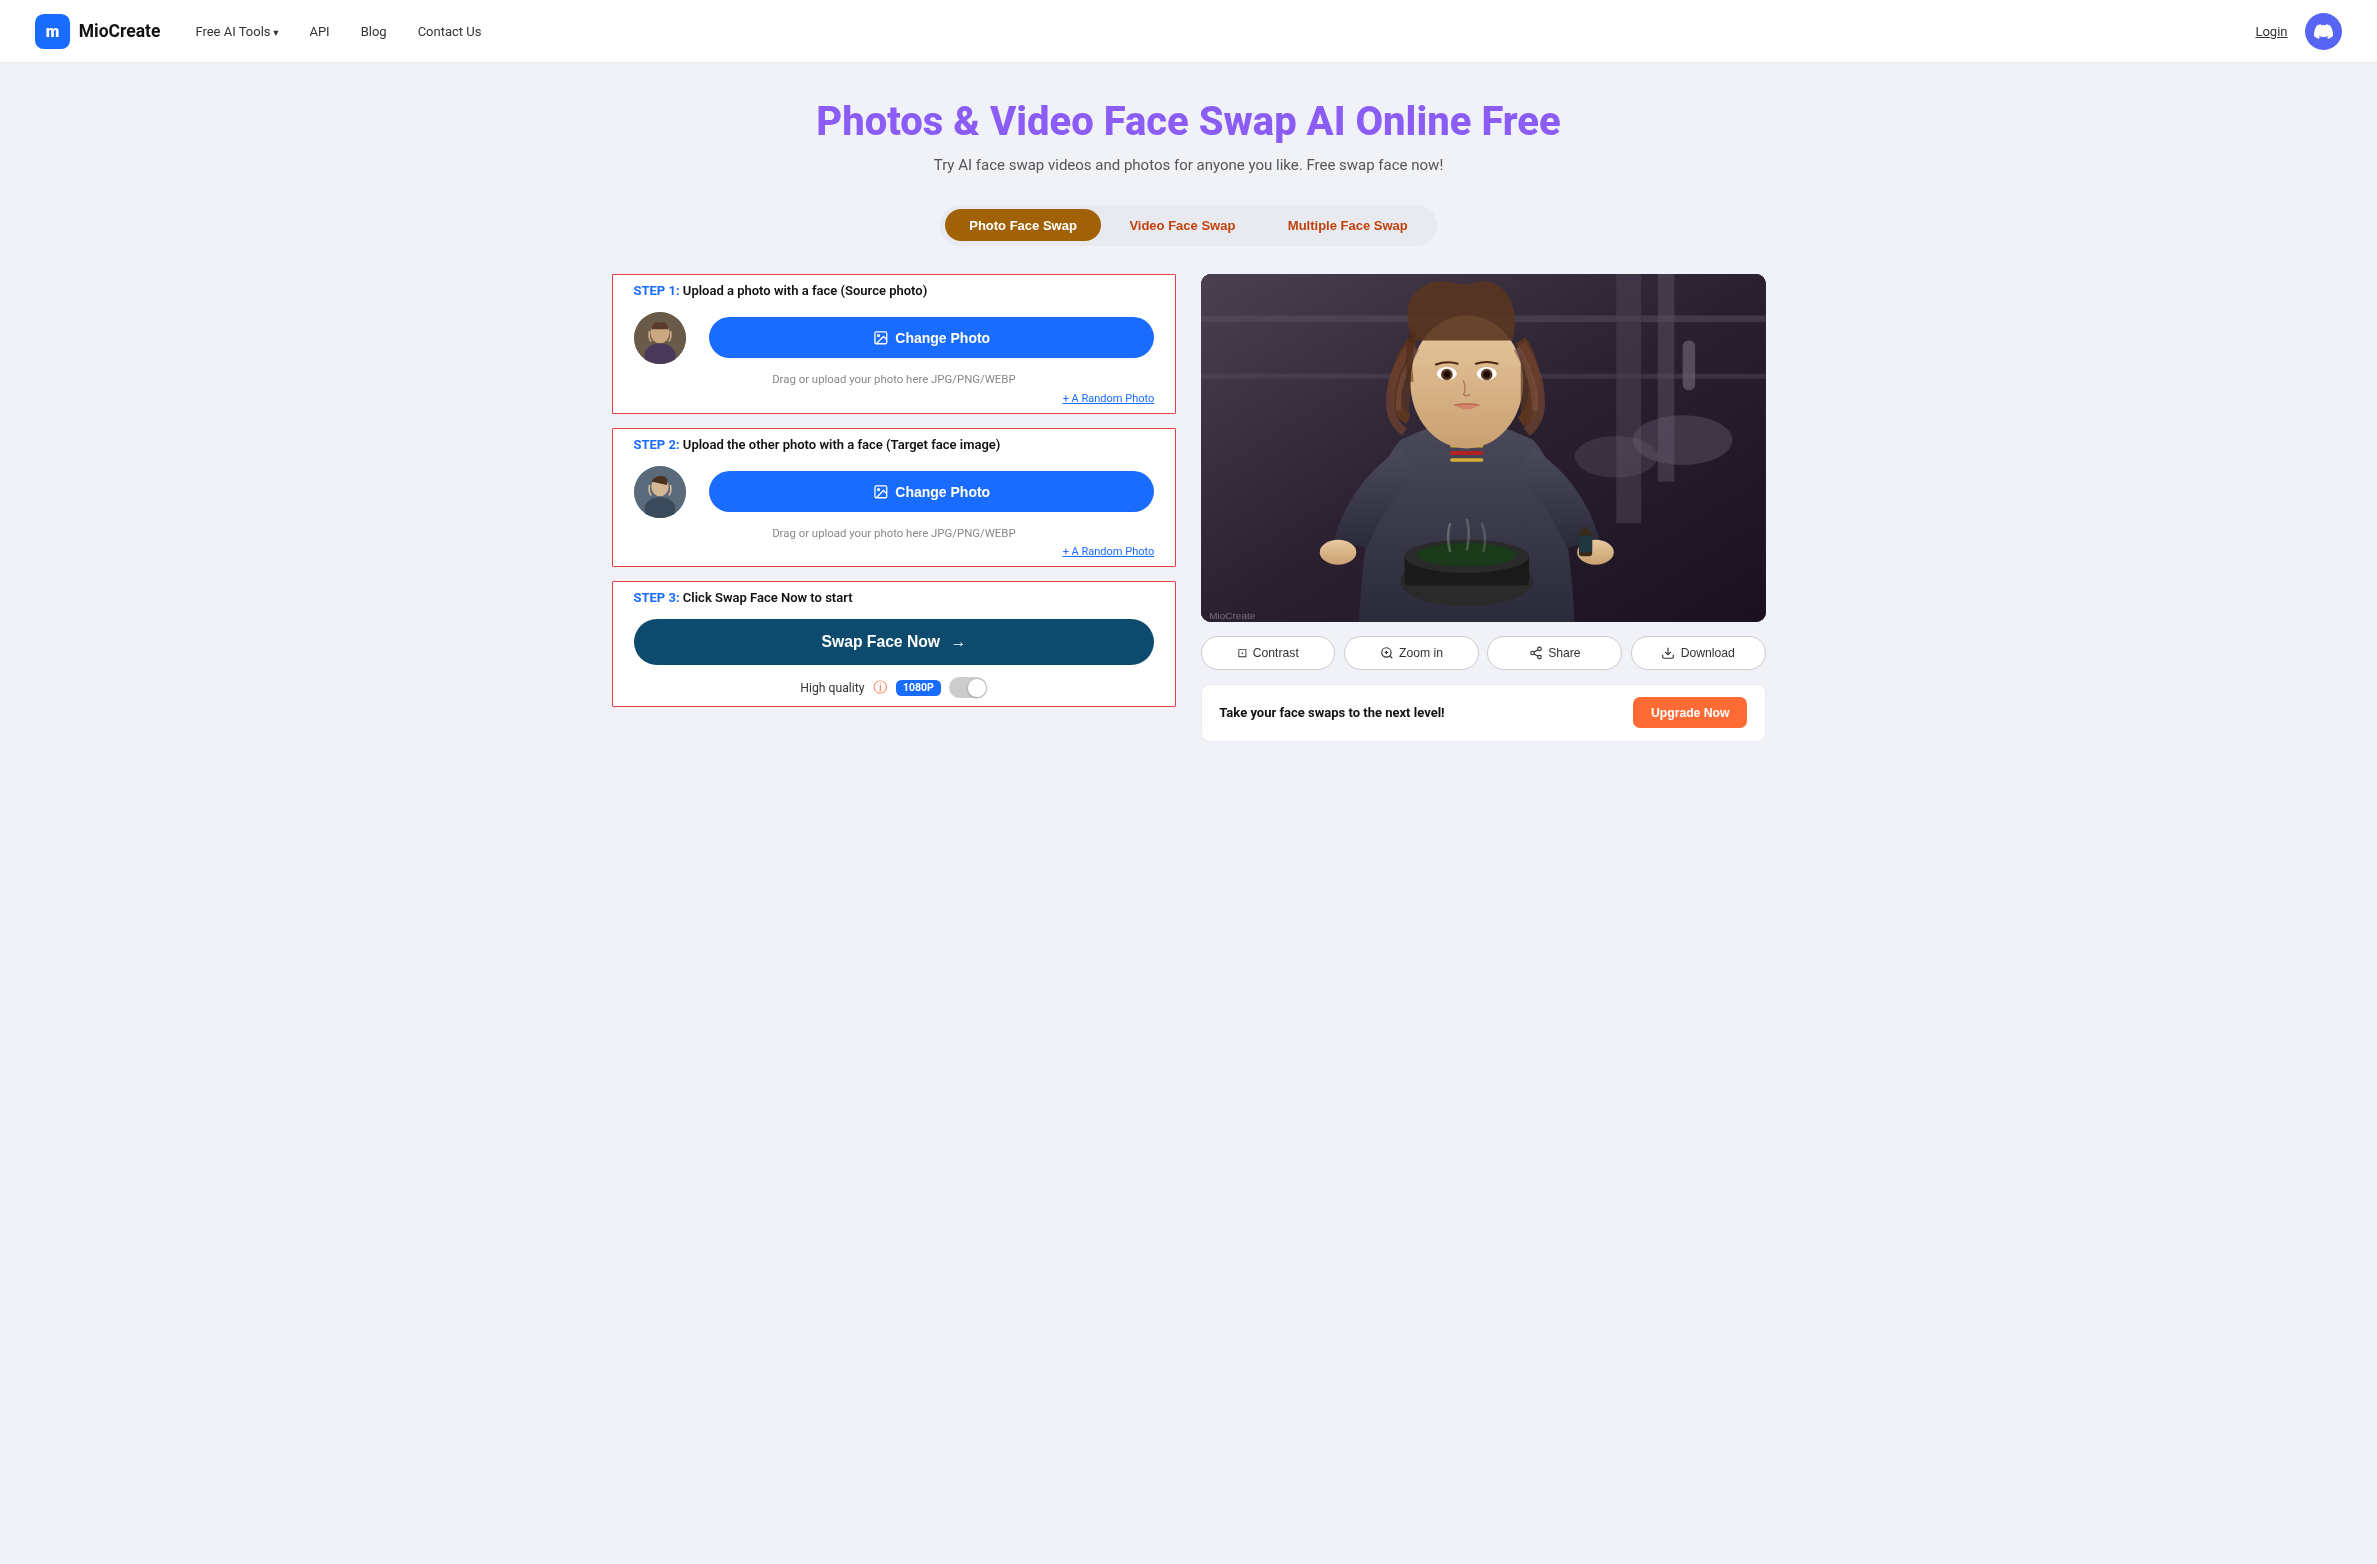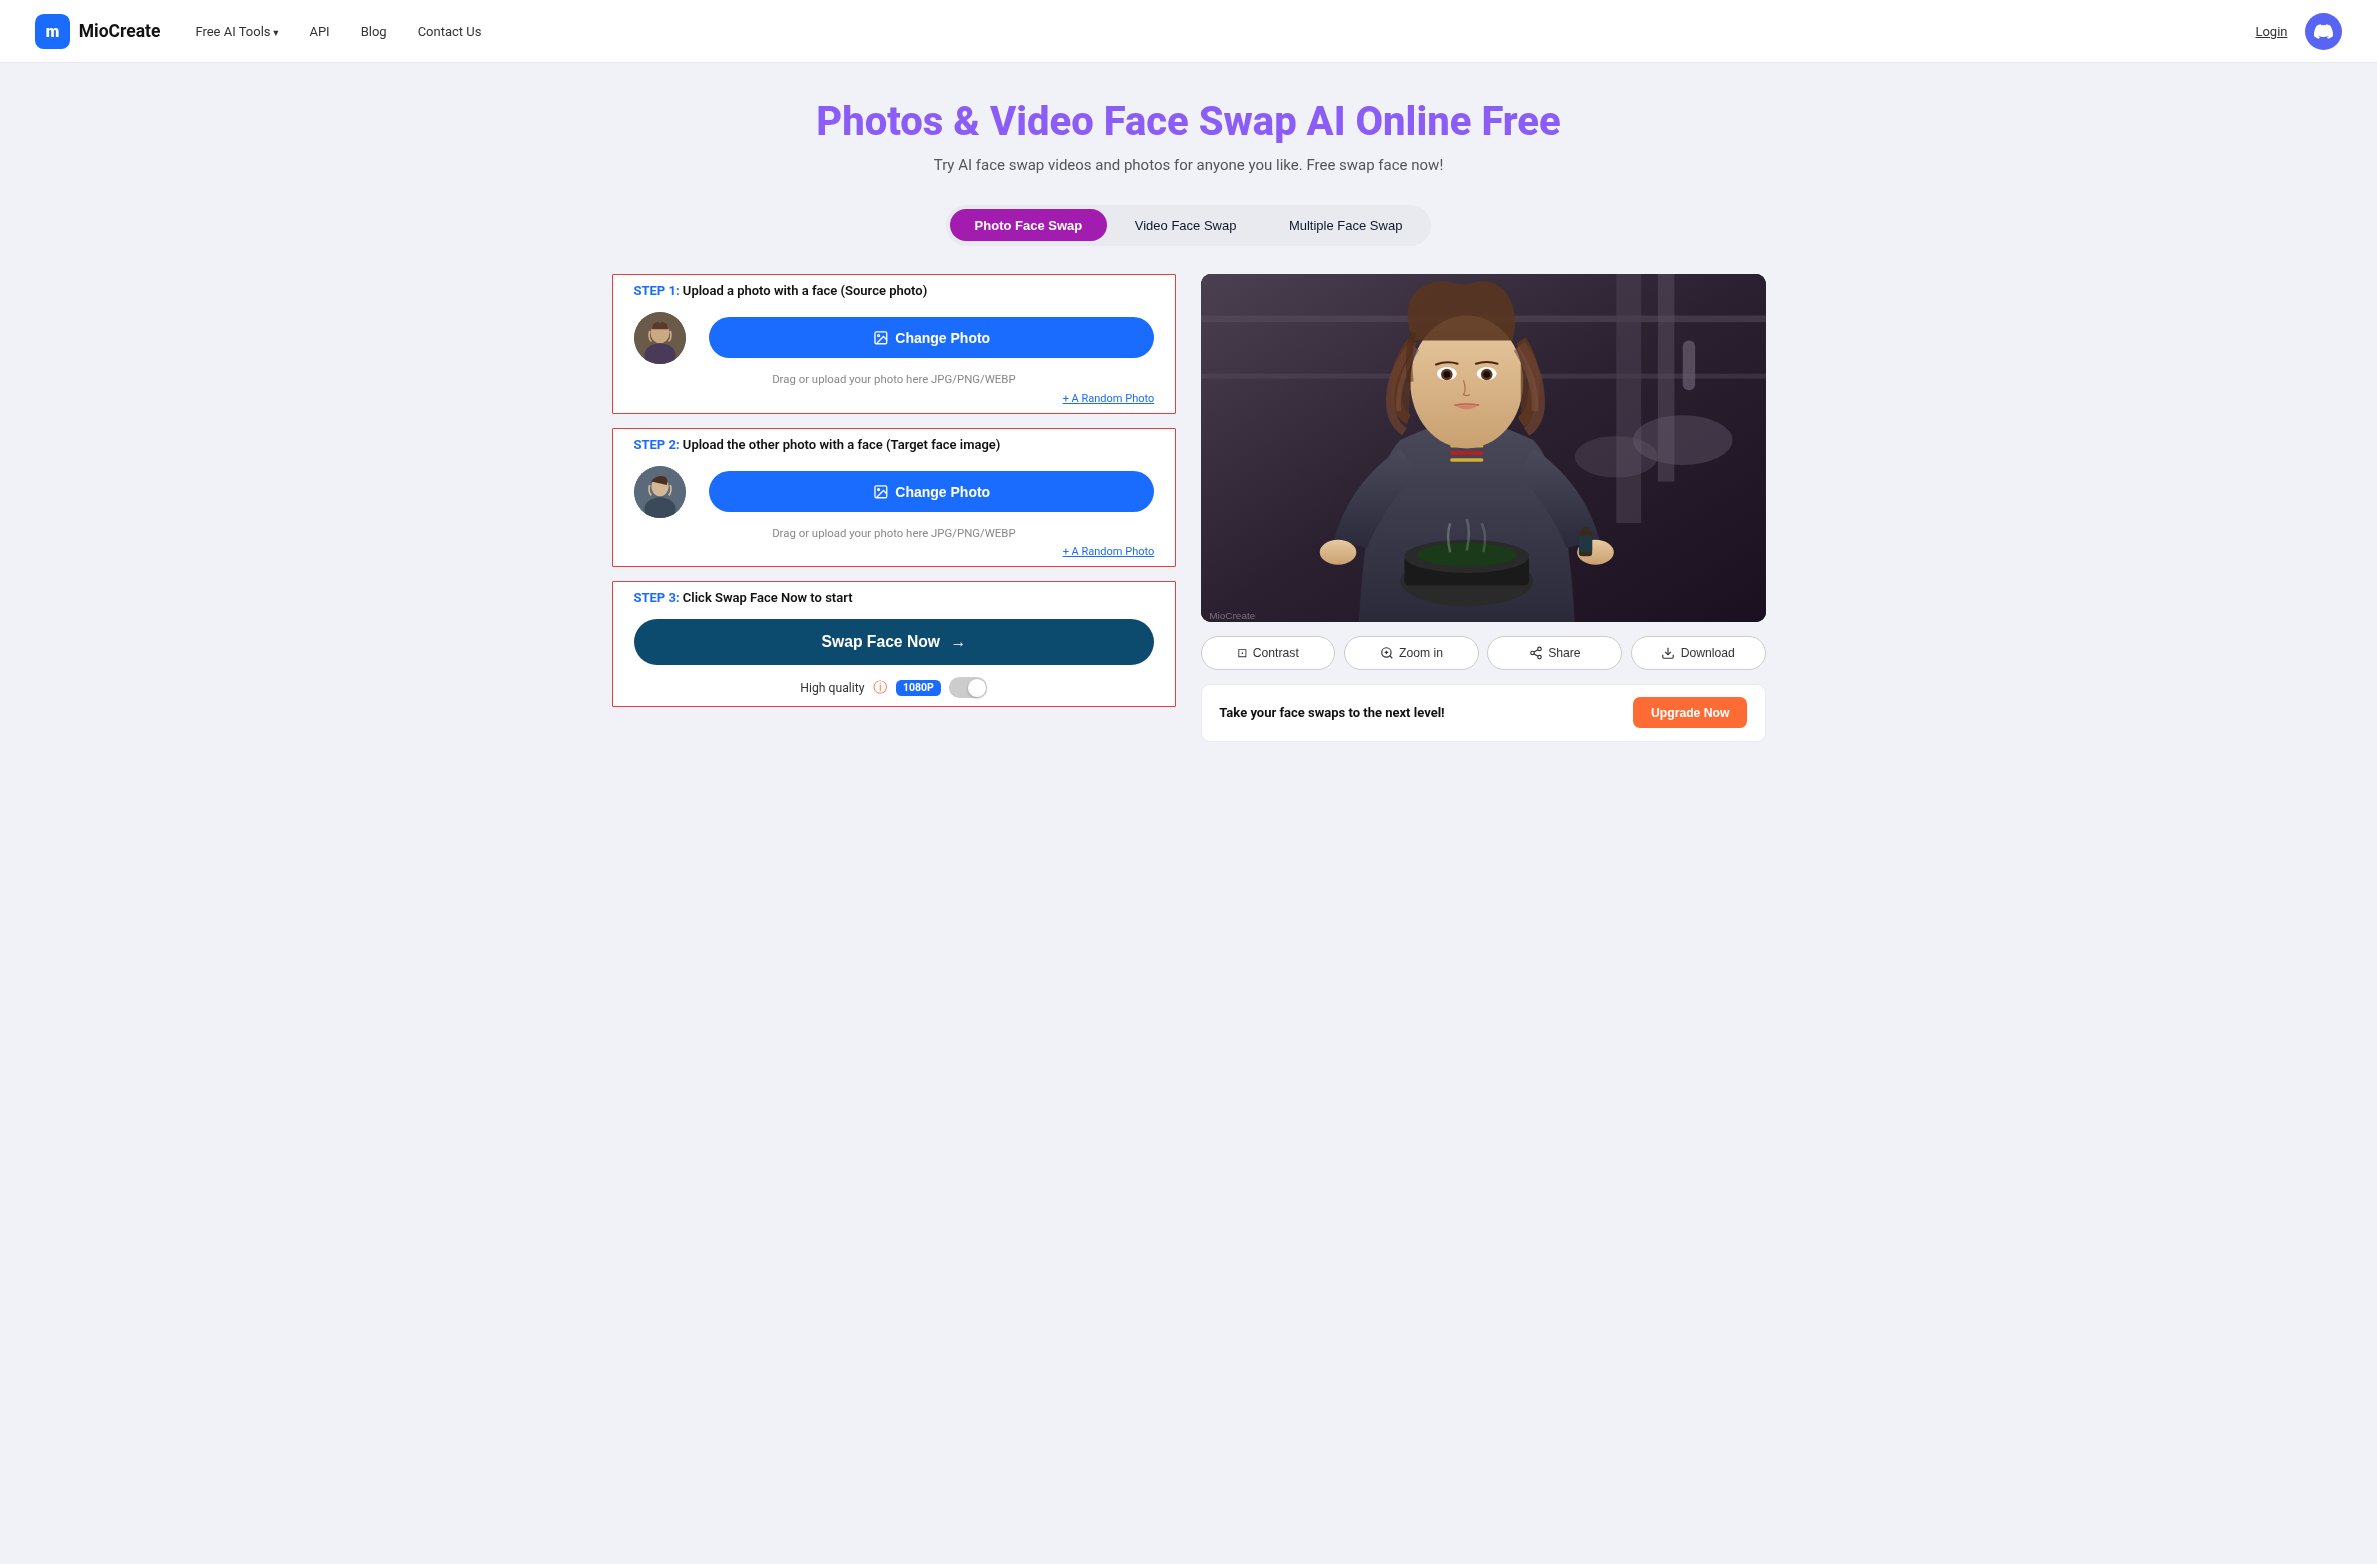--- a/index.html
+++ b/index.html
@@ -113,27 +113,27 @@
       border-radius: 44px;
       display: flex;
       padding: 4.4px;
       gap: 3.5px;
     }
     .tab {
       padding: 8.7px 24.5px;
       border-radius: 44px;
       font-size: 13px;
       cursor: pointer;
-      color: #0f172a;
-      font-weight: 400;
+      color: #c2410c;
+      font-weight: 700;
       border: none;
       background: transparent;
     }
     .tab.active {
-      background: #a21caf;
+      background: #a16207;
       color: #fff;
       font-weight: 600;
     }
 
     
     .content-grid {
       display: grid;
       grid-template-columns: 1fr 1fr;
       gap: 24.5px;
       align-items: start;

